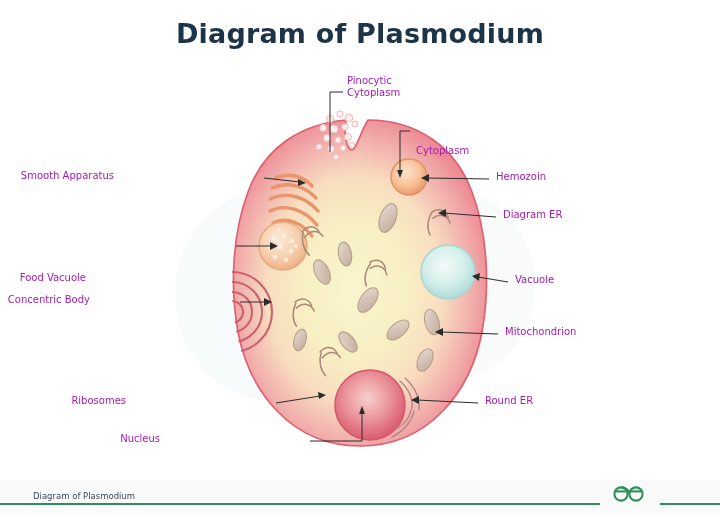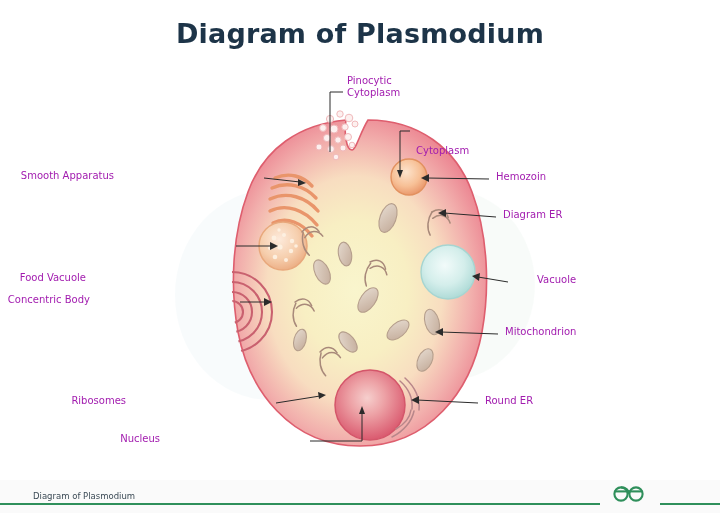--- a/index.html
+++ b/index.html
@@ -286,21 +286,21 @@
   <div class="lbl l" style="right:486px;top:294px;">Concentric Body</div>
 
   <div class="lbl l" style="right:450px;top:395px;">Ribosomes</div>
 
   <div class="lbl l" style="right:416px;top:433px;">Nucleus</div>
 
   <div class="lbl r" style="left:496px;top:171px;">Hemozoin</div>
 
   <div class="lbl r" style="left:503px;top:209px;">Diagram ER</div>
 
-  <div class="lbl r" style="left:537px;top:274px;text-align:center;">Vacuole</div>
+  <div class="lbl r" style="left:515px;top:274px;text-align:center;">Vacuole</div>
 
   <div class="lbl r" style="left:505px;top:326px;">Mitochondrion</div>
 
   <div class="lbl r" style="left:485px;top:395px;">Round ER</div>
 
   <div class="footbar">
     <div class="footline"></div>
     <div class="footline2"></div>
     <div class="foottext">Diagram of Plasmodium</div>
     <svg class="gfg" viewBox="0 0 44 26">

